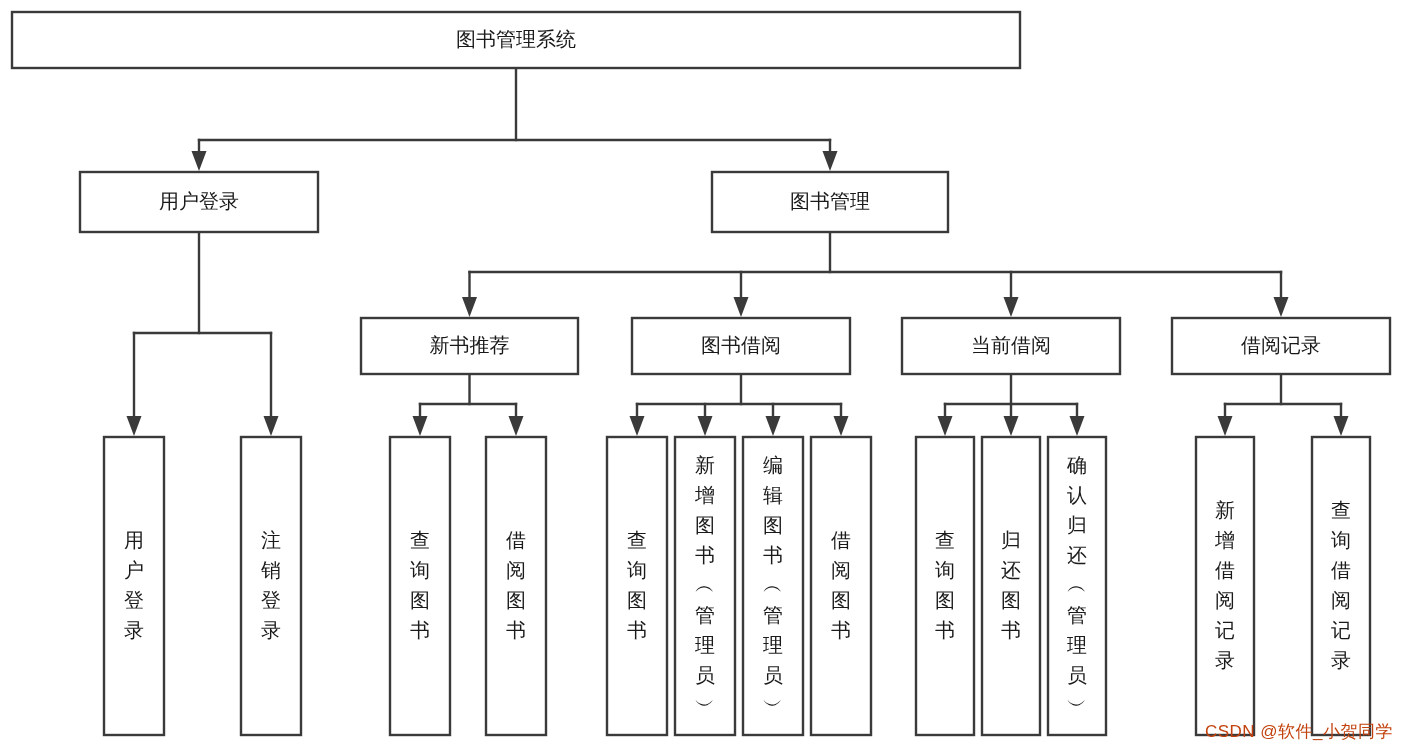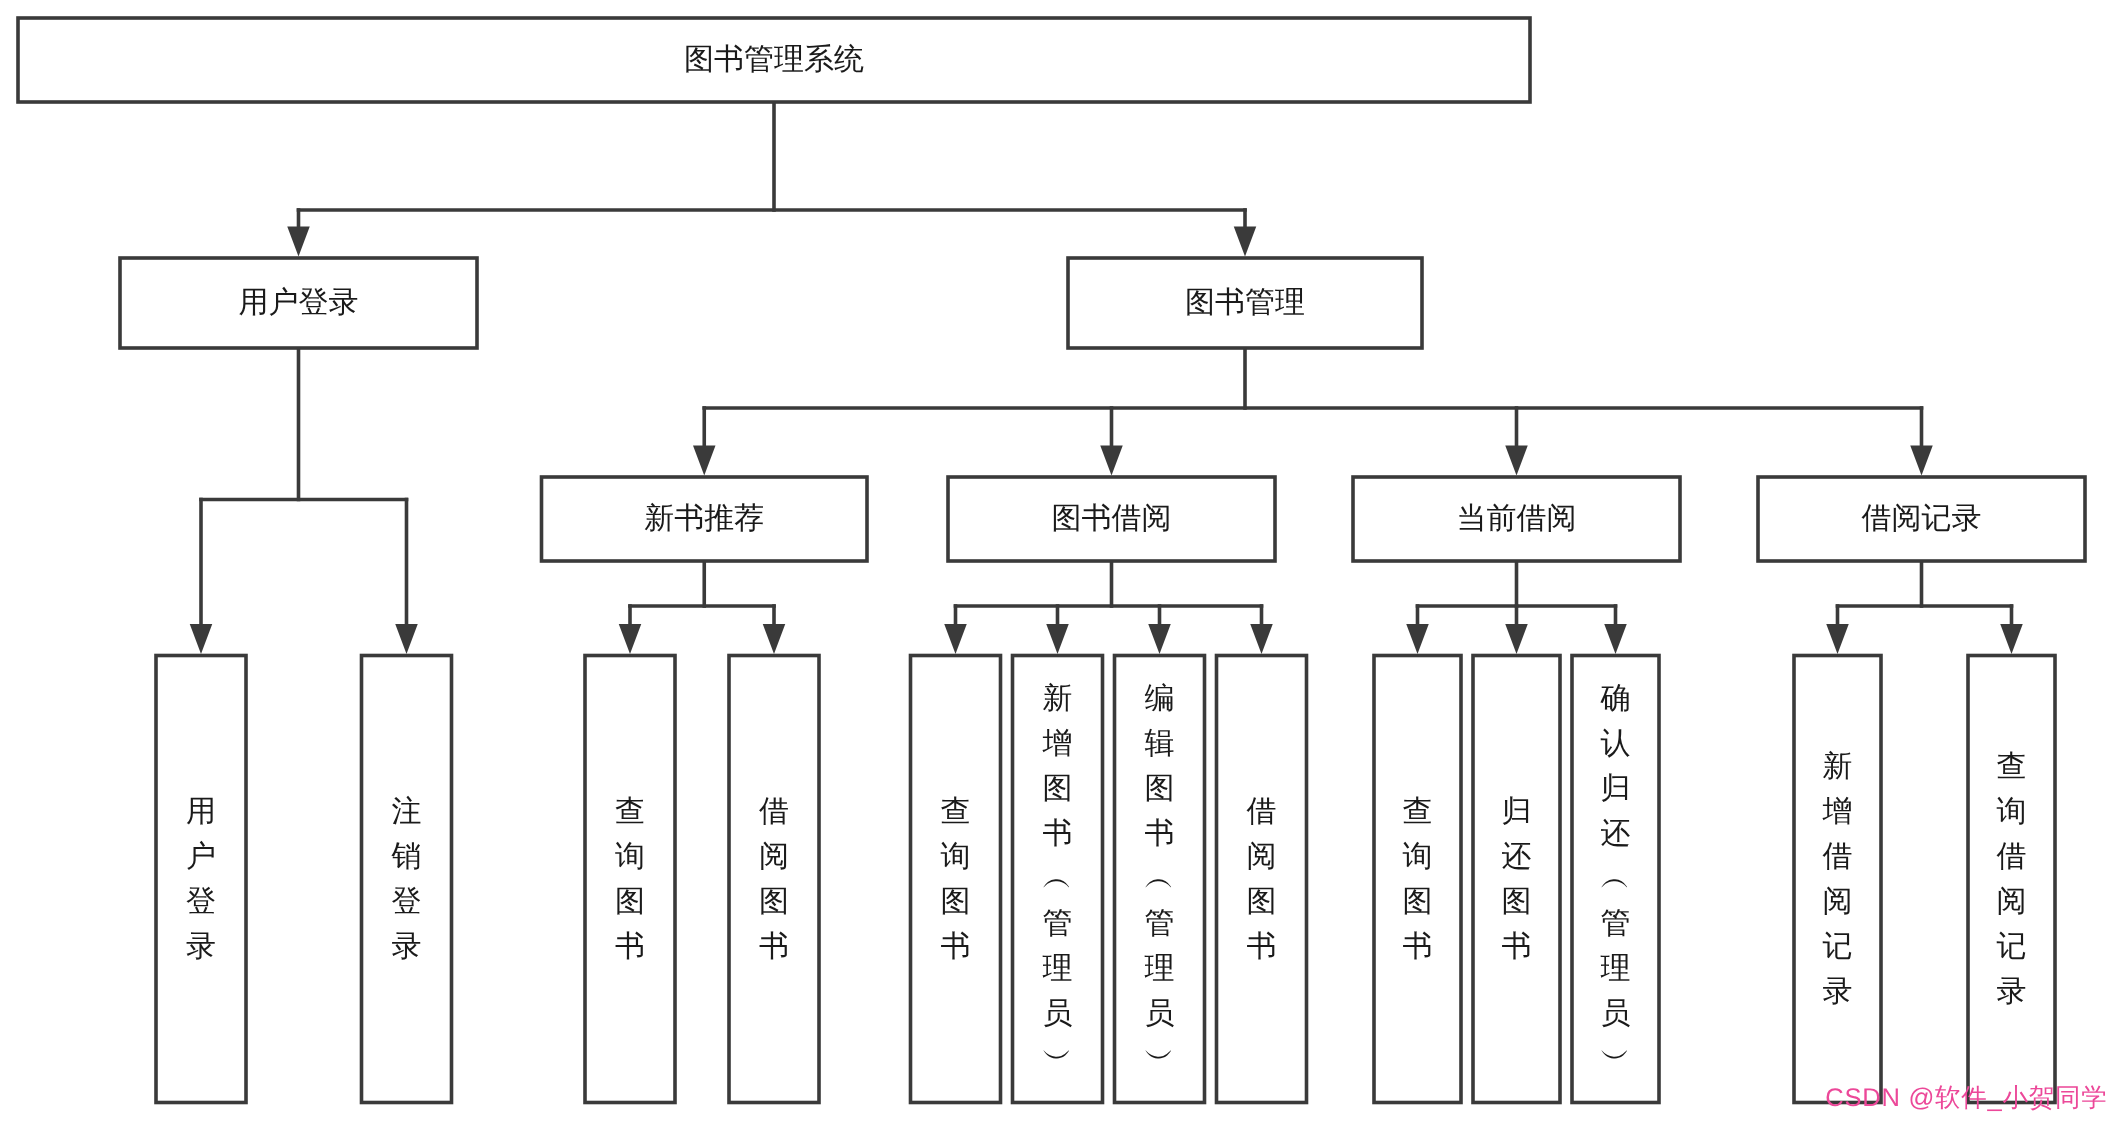--- a/index.html
+++ b/index.html
@@ -52,25 +52,25 @@
   }
   .node-label-vertical {
     font-family: "Liberation Sans", "DejaVu Sans", sans-serif;
     fill: #1a1a1a;
     font-size: 20px;
     text-anchor: middle;
     white-space: pre;
   }
   .watermark {
     position: absolute;
-    right: 0;
+    right: 12px;
     bottom: 4px;
     font-family: "Liberation Sans", "DejaVu Sans", sans-serif;
     font-size: 17px;
-    color: #ec4899;
+    color: #c2410c;
     letter-spacing: 0.5px;
     pointer-events: none;
     user-select: none;
   }
 </style>
 </head>
 <body>
 
 <div id="diagram-root">
   <svg class="diagram-canvas" viewBox="0 0 1405 747" preserveAspectRatio="none">

